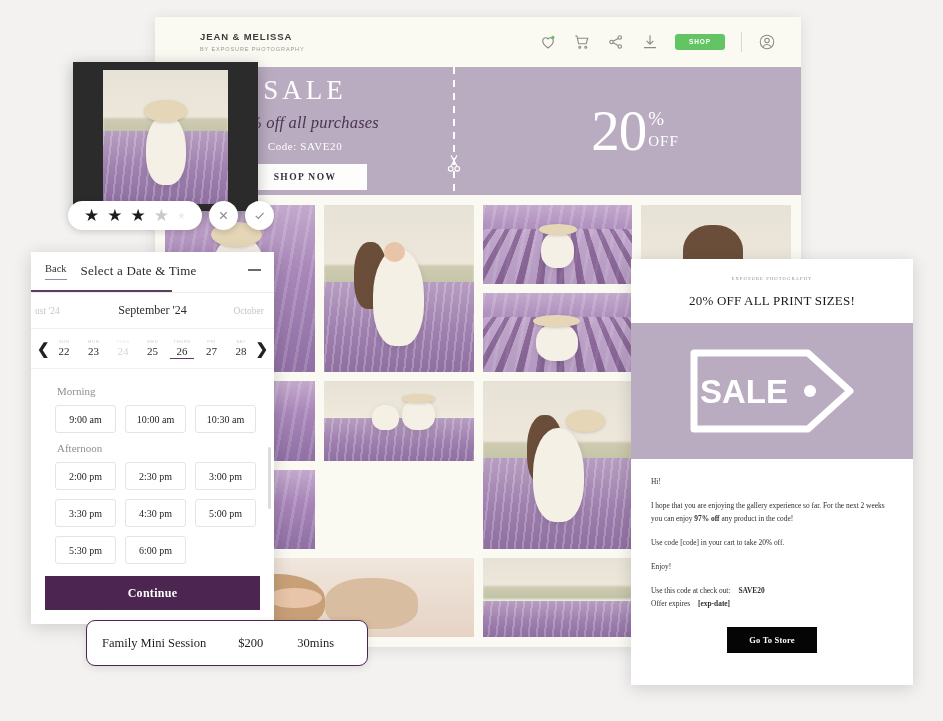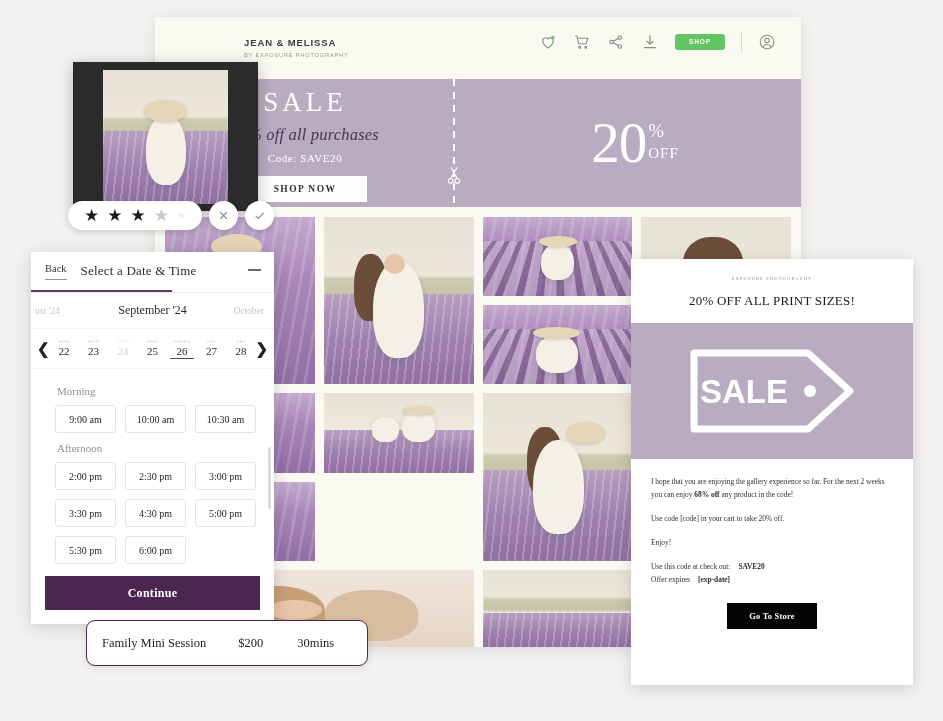--- a/index.html
+++ b/index.html
@@ -13,22 +13,22 @@
 
   
   .gallery-window {
     position: absolute; left: 155px; top: 17px;
     width: 646px; height: 630px;
     background: #fbfaf2;
     box-shadow: 0 2px 14px rgba(0,0,0,.10);
     overflow: hidden;
   }
   .gallery-header {
-    position: relative; height: 62px; background: #fbfaf2;
-    display: flex; align-items: center; padding-left: 44px;
+    position: relative; height: 50px; background: #fbfaf2;
+    display: flex; align-items: center;
   }
   .brand { margin-left: 45px; line-height: 1.15; }
   .brand-name {
     font-size: 9.5px; letter-spacing: .9px; color: #3b3b3b; font-weight: 600;
   }
   .brand-sub {
     font-size: 5.6px; letter-spacing: .85px; color: #9a9a96; margin-top: 2.5px;
   }
   .header-actions {
     position: absolute; right: 25px; top: 0; height: 50px;
@@ -576,22 +576,23 @@
       <div class="em-title">20% OFF ALL PRINT SIZES!</div>
     </div>
     <div class="em-hero">
       <svg class="tag-svg" viewBox="0 0 172 92">
         <path d="M8 8 H122 L164 46 L122 84 H8 Z" fill="none" stroke="#ffffff" stroke-width="7" stroke-linejoin="round"></path>
         <text x="58" y="58" fill="#ffffff" font-family="Liberation Sans, sans-serif" font-size="33" font-weight="700" text-anchor="middle">SALE</text>
         <circle cx="124" cy="46" r="6" fill="#ffffff"></circle>
       </svg>
     </div>
     <div class="em-body">
+      <div class="em-p">Hi!</div>
       <div class="em-p">
-        <span>I hope that you are enjoying the gallery experience so far. For the next 2 weeks you can enjoy </span><b>68% off</b><span> any product in the code!</span>
+        <span>I hope that you are enjoying the gallery experience so far. For the next 2 weeks you can enjoy </span><b>97% off</b><span> any product in the code!</span>
       </div>
       <div class="em-p">Use code [code] in your cart to take 20% off.</div>
       <div class="em-p">Enjoy!</div>
       <div class="em-kv">
         <span>Use this code at check out:</span><b>SAVE20</b>
       </div>
       <div class="em-kv">
         <span>Offer expires</span><b>[exp-date]</b>
       </div>
       <div class="em-btn-wrap">

